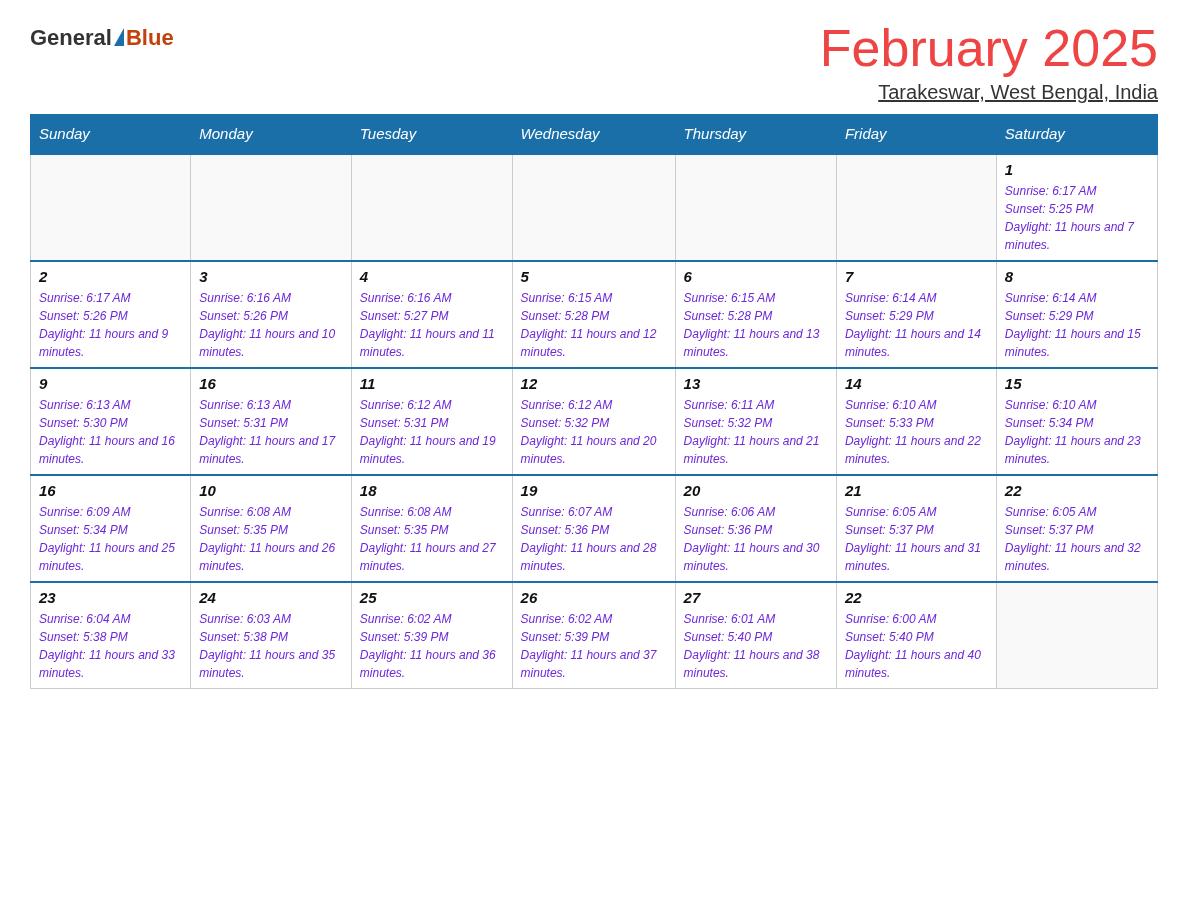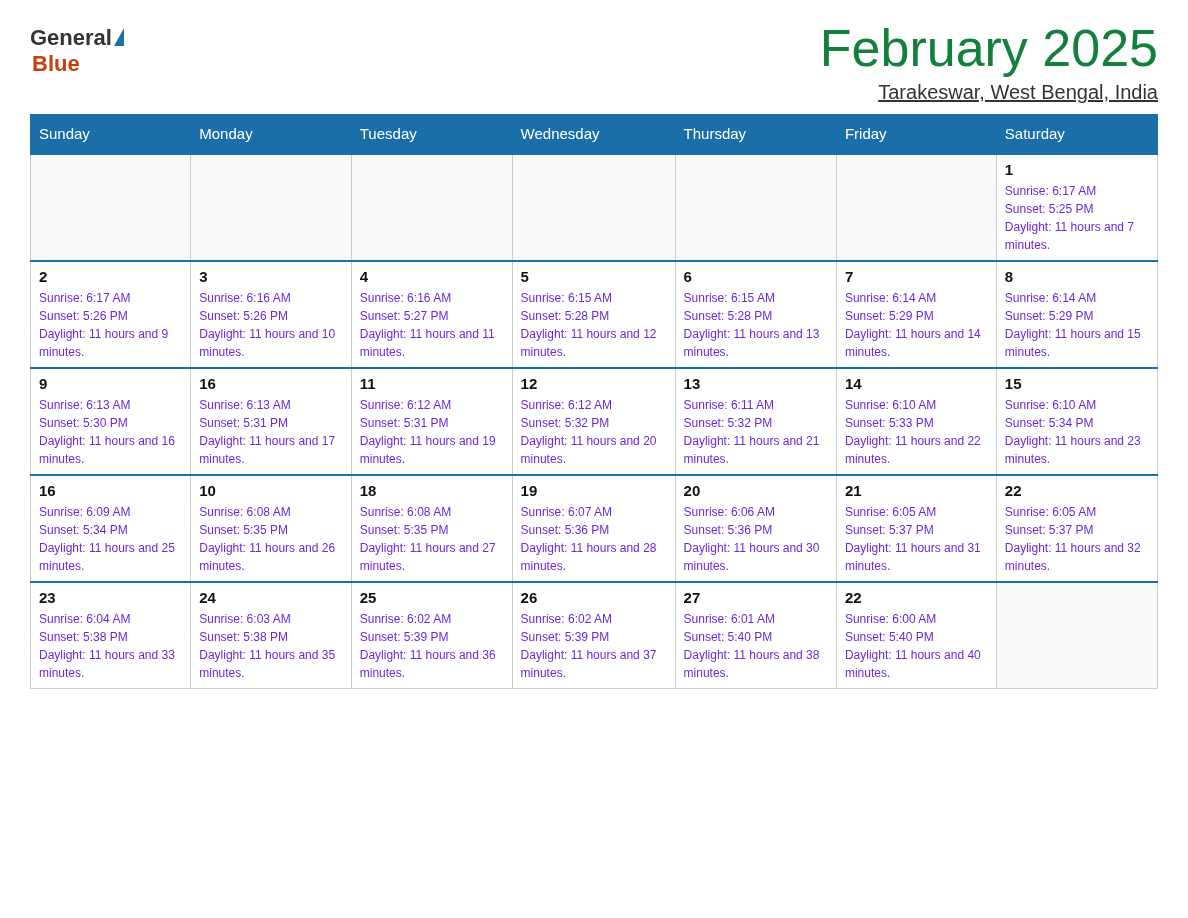--- a/index.html
+++ b/index.html
@@ -11,21 +11,20 @@
       min-height: 918px;
     }
     .header {
       display: flex;
       justify-content: space-between;
       align-items: flex-start;
       margin-bottom: 10px;
     }
     .logo {
       display: flex;
-      flex-direction: column;
       align-items: flex-start;
       padding-top: 5px;
     }
     .logo-top {
       display: flex;
       align-items: center;
     }
     .logo-text-general {
       font-size: 22px;
       font-weight: bold;
@@ -44,33 +43,34 @@
       font-weight: bold;
       color: #c2410c;
       margin-left: 2px;
     }
     .title-block {
       text-align: right;
     }
     .page-title {
       font-size: 52px;
       font-weight: normal;
-      color: #15803d;
+      color: #ef4444;
       line-height: 1.1;
     }
     .subtitle {
       font-size: 20px;
       color: #333;
       margin-top: 4px;
       text-decoration: underline;
     }
     .calendar {
       width: 100%;
       border-collapse: collapse;
       margin-top: 10px;
+      font-style: italic;
     }
     .calendar thead tr th {
       background-color: #1a6fa8;
       color: #fff;
       font-size: 15px;
       font-weight: normal;
       padding: 10px 8px;
       text-align: left;
       border: 1px solid #1a6fa8;
     }

